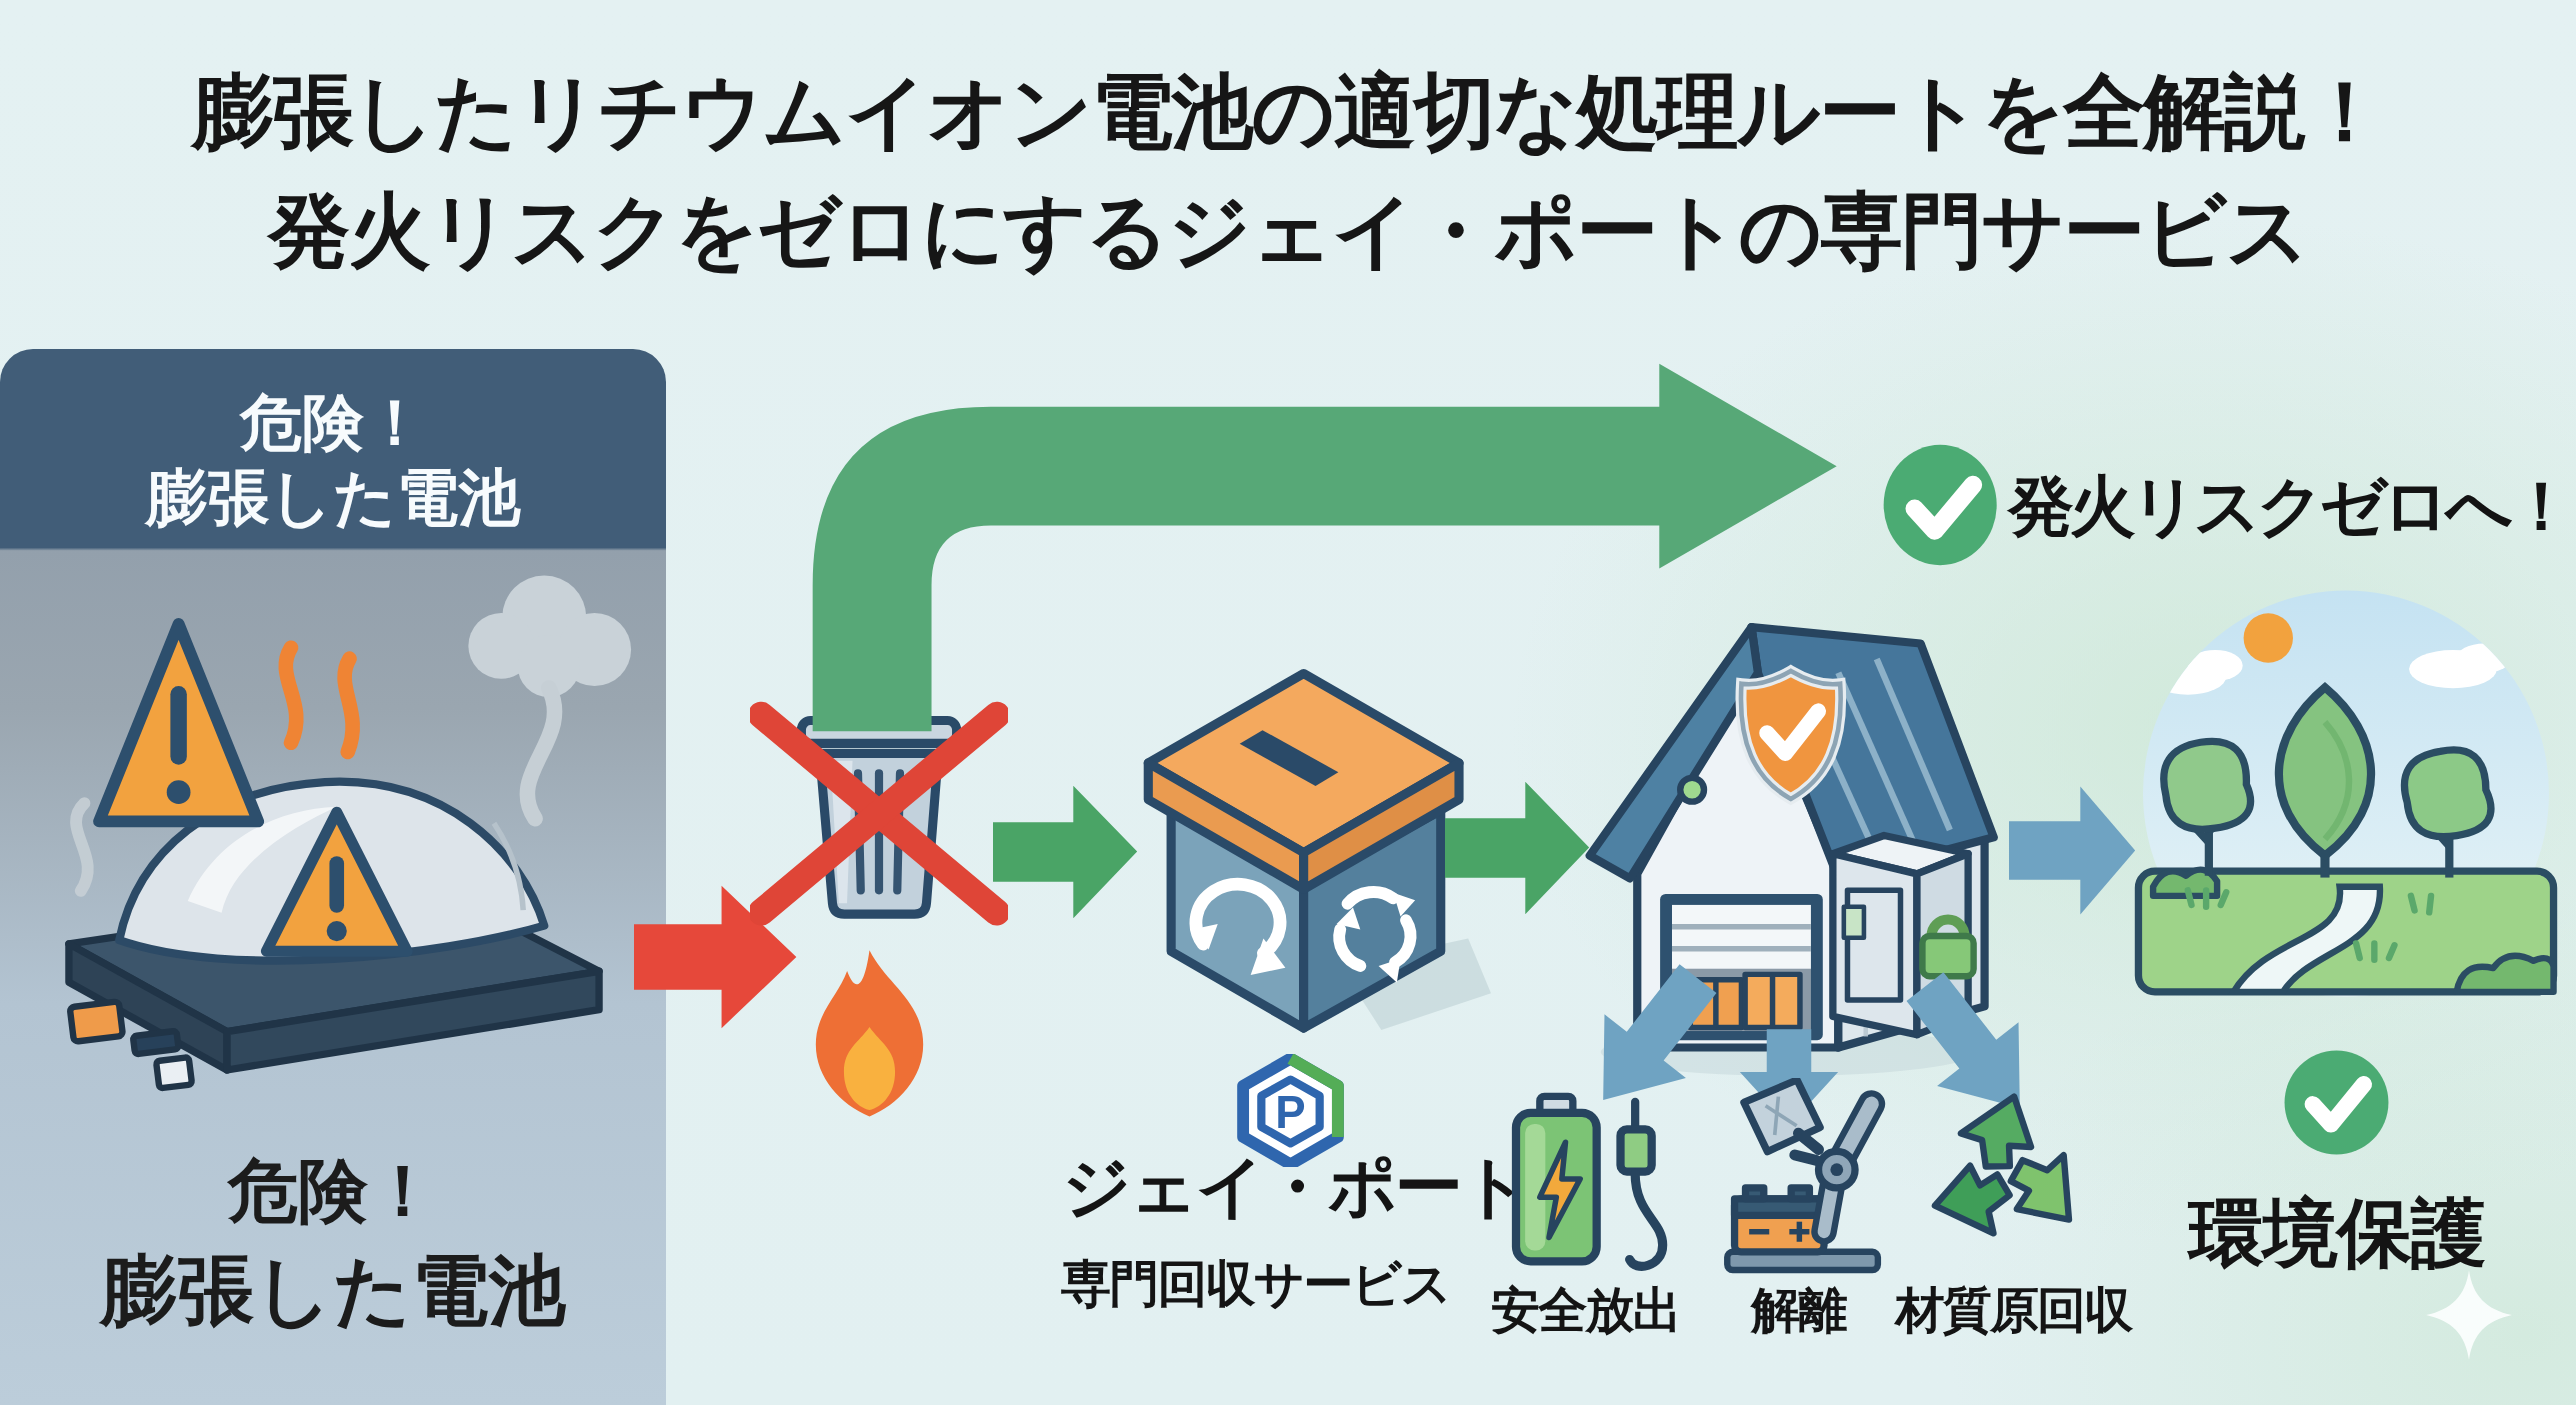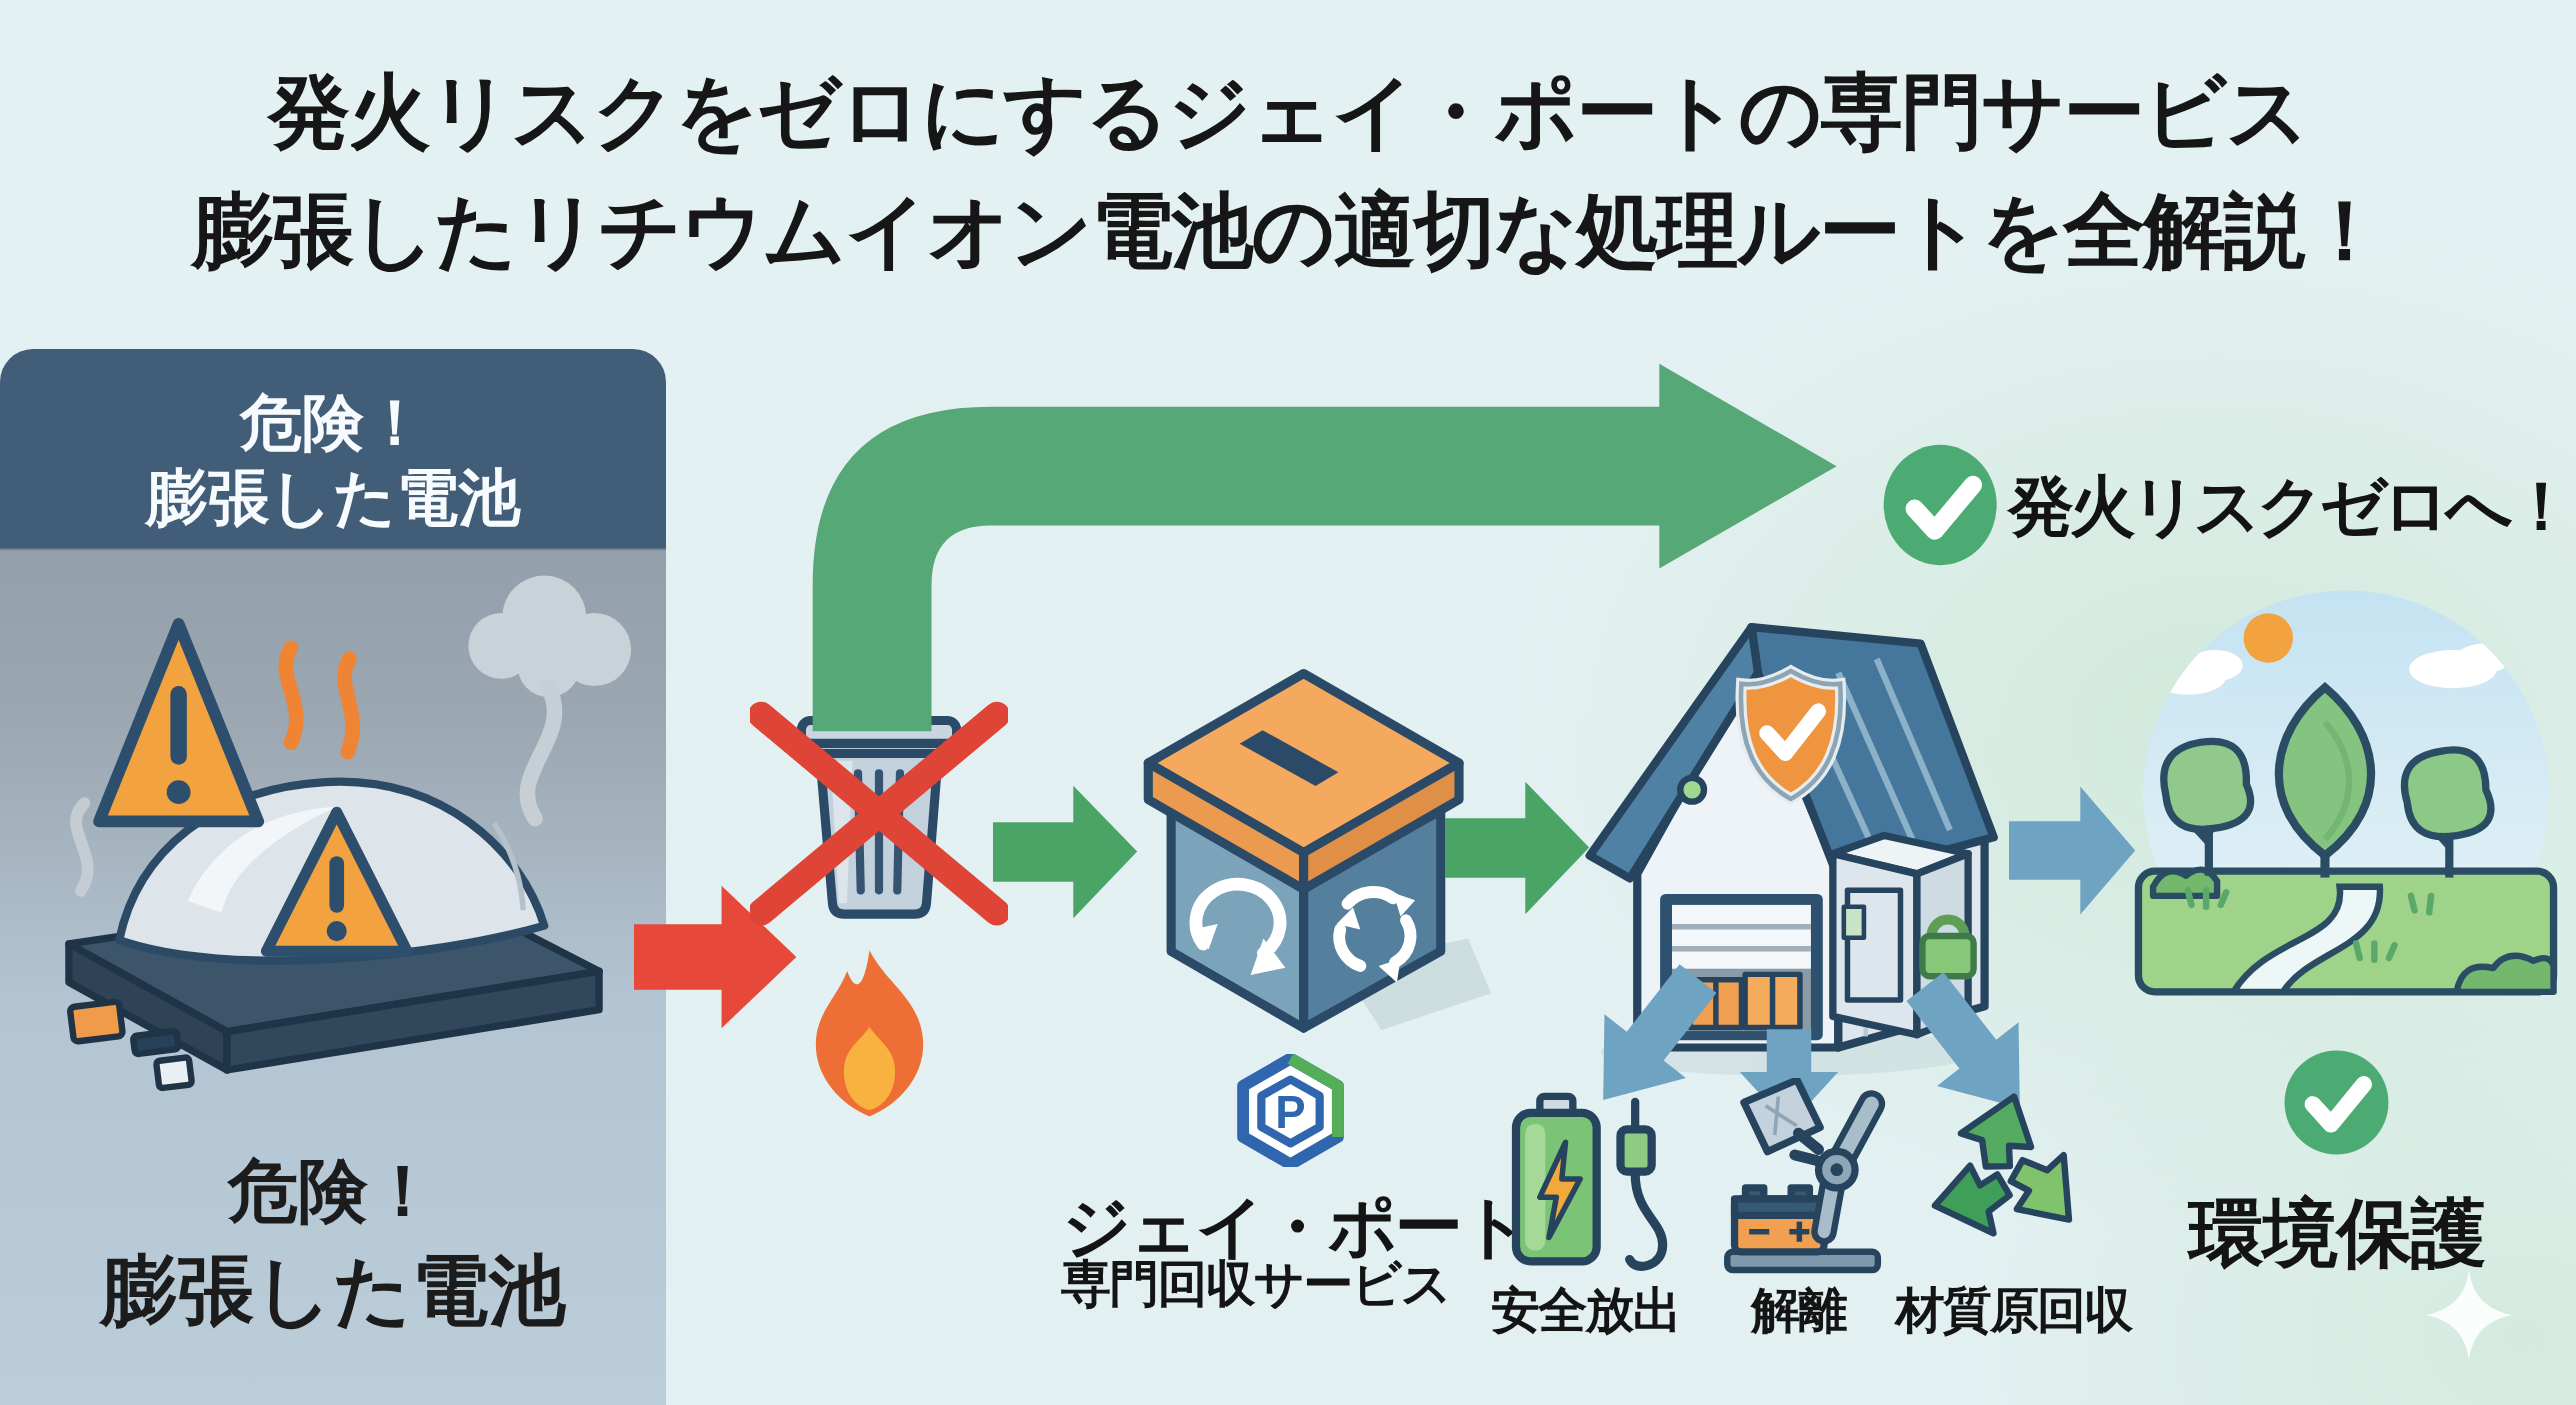--- a/index.html
+++ b/index.html
@@ -32,34 +32,34 @@
   .panel-cap{left:0;width:666px;color:#1c1c1c;font-weight:900;text-align:center;}
   #route-label{
     left:979px;top:430px;width:714px;text-align:center;
     font-size:62px;font-weight:900;color:#ffffff;letter-spacing:-1.8px;
     text-shadow:0 1.8px 3.7px rgba(40,90,60,.25);
   }
   #outcome-label{
     left:2008px;top:462px;width:567px;
     font-size:66px;font-weight:700;color:#131313;letter-spacing:-4.6px;
   }
-  #brand-name{left:1061px;top:1182px;width:467px;text-align:center;font-size:68px;font-weight:900;color:#141414;letter-spacing:-2.7px;}
+  #brand-name{left:1061px;top:1142px;width:467px;text-align:center;font-size:68px;font-weight:900;color:#141414;letter-spacing:-2.7px;}
   #brand-service{left:1061px;top:1251px;width:457px;text-align:left;font-size:50px;font-weight:800;color:#141414;letter-spacing:-1.8px;}
   .step-label{font-size:49px;font-weight:900;color:#141414;letter-spacing:-1.8px;text-align:center;margin-top:32px;}
   #env-label{left:2131px;top:1184px;width:412px;text-align:center;font-size:75px;font-weight:900;color:#141414;letter-spacing:-0.9px;}
   svg{display:block;}
 </style>
 </head>
 <body>
 
 <div id="stage">
 
   <div id="title" class="abs">
+    <div>膨張したリチウムイオン電池の適切な処理ルートを全解説！</div>
     <div>発火リスクをゼロにするジェイ・ポートの専門サービス</div>
-    <div>膨張したリチウムイオン電池の適切な処理ルートを全解説！</div>
   </div>
 
   <div id="danger-panel" class="abs"></div>
 
   <div class="abs panel-head" style="top:381px;font-size:62px;">危険！</div>
   <div class="abs panel-head" style="top:456px;font-size:62px;">膨張した電池</div>
 
   <svg class="abs" style="left:0;top:549px;" width="668" height="585" viewBox="0 0 730 640">
 
     <g fill="#ccd5db" opacity="0.95">

